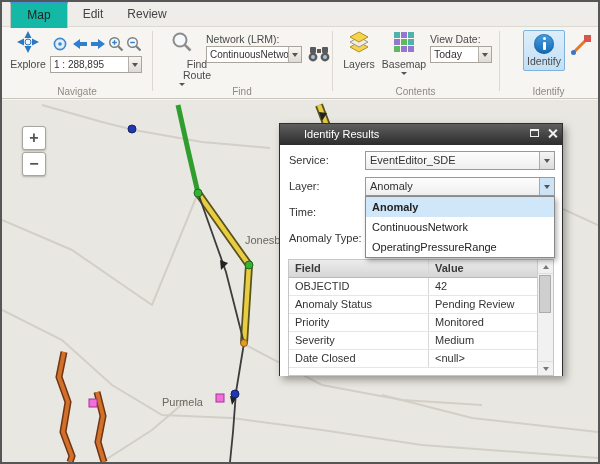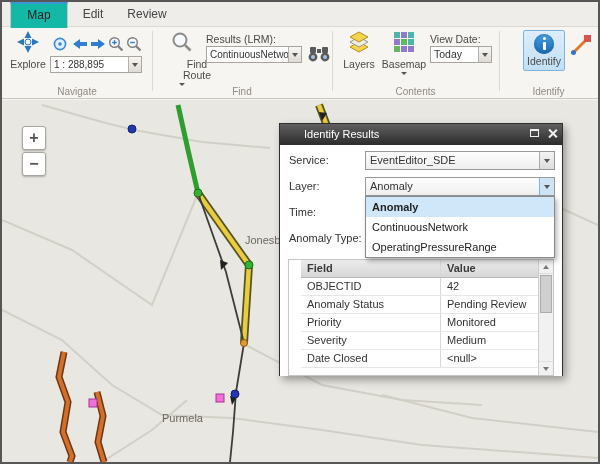--- a/index.html
+++ b/index.html
@@ -56,21 +56,21 @@
   .pcombo .txt{flex:1;font-size:11px;color:#333;padding:0 4px;line-height:17px;white-space:nowrap;overflow:hidden;}
   .pcombo .arrow{width:15px;border-left:1px solid #aaa;background:linear-gradient(#f4f4f4,#dcdcdc);
                  display:flex;align-items:center;justify-content:center;}
   .pcombo .arrow.active{background:#cde4f7;border-left:1px solid #7fb2de;}
   #ddlist{position:absolute;left:85px;top:51px;width:190px;background:#fff;border:1px solid #898989;
           box-shadow:2px 3px 5px rgba(0,0,0,.3);z-index:30;}
   .dd-item{height:20px;line-height:20px;font-size:11px;color:#222;padding-left:6px;cursor:default;}
   .dd-item.selected{background:#cfe7f9;font-weight:bold;}
 
   #tbl{position:absolute;left:8px;top:114px;width:266px;height:117px;border:1px solid #c6c6c6;background:#fff;
-       display:flex;overflow:hidden;padding-left:12px;}
+       display:flex;overflow:hidden;}
   #tbl-main{width:250px;}
   .thead{display:flex;height:18px;background:linear-gradient(#ececec,#d6d6d6);border-bottom:1px solid #b9b9b9;
          font-size:11px;font-weight:bold;color:#3a3a3a;}
   .th-field,.td-field{width:140px;padding-left:6px;line-height:17px;border-right:1px solid #d8d8d8;white-space:nowrap;overflow:hidden;}
   .th-value,.td-value{flex:1;padding-left:6px;line-height:17px;white-space:nowrap;overflow:hidden;}
   .trow{display:flex;height:18px;border-bottom:1px solid #e6e6e6;font-size:11px;color:#333;}
   #scrollbar{position:relative;width:16px;background:#f1f1f1;border-left:1px solid #cccccc;}
   .sb-btn{position:absolute;left:0;width:15px;height:14px;display:flex;align-items:center;justify-content:center;background:#f1f1f1;}
   .sb-up{top:0;border-bottom:1px solid #dedede;}
   .sb-down{bottom:0;border-top:1px solid #dedede;}
@@ -147,21 +147,21 @@
     <div class="bigbtn" style="left:158px;top:3px;width:44px;">
       <span>
         <svg width="22" height="22" viewBox="0 0 22 22">
           <circle cx="9" cy="9" r="6.5" fill="#f5f9fc" stroke="#8c8c8c" stroke-width="2"></circle>
           <line x1="13.8" y1="13.8" x2="19.5" y2="19.5" stroke="#8c8c8c" stroke-width="2.6"></line>
         </svg>
       </span>
       <span class="btn-label" style="width:34px;margin-left:30px;">Find Route</span>
       <span class="tri-tiny"></span>
     </div>
-    <div class="rlabel" style="left:204px;top:5px;">Results (LRM):</div>
+    <div class="rlabel" style="left:204px;top:5px;">Network (LRM):</div>
     <div class="combo" style="left:204px;top:18px;width:96px;">
       <span class="txt">ContinuousNetwork</span>
       <span class="arrow">
           <span class="tri-down"></span>
         </span>
     </div>
     <span class="smallicon" style="left:306px;top:17px;width:22px;height:18px;">
       <svg width="22" height="18" viewBox="0 0 22 18">
         <rect x="2" y="2" width="6" height="6" rx="1" fill="#5a5a5a"></rect>
         <rect x="14" y="2" width="6" height="6" rx="1" fill="#5a5a5a"></rect>
@@ -274,21 +274,21 @@
         <circle cx="233" cy="294" r="4" fill="#2038b0" stroke="#14216b"></circle>
         <circle cx="196" cy="93" r="4" fill="#35b235" stroke="#1e6b1e"></circle>
         <circle cx="247" cy="165" r="4" fill="#35b235" stroke="#1e6b1e"></circle>
         <circle cx="242" cy="243" r="3.5" fill="#e09a2d" stroke="#8a5a12"></circle>
         <rect x="87" y="299" width="8" height="8" fill="#f26fd8" stroke="#a5329a"></rect>
         <rect x="214" y="294" width="8" height="8" fill="#f26fd8" stroke="#a5329a"></rect>
       </g>
     </svg>
 
     <div class="maplabel" style="left:243px;top:134px;">Jonesboro</div>
-    <div class="maplabel" style="left:132px;top:312px;padding-left:28px;">Purmela</div>
+    <div class="maplabel" style="left:132px;top:296px;padding-left:28px;">Purmela</div>
 
     <div id="zoomctl">
       <div class="zbtn">+</div>
       <div class="zbtn">−</div>
     </div>
   </div>
 
   <div id="panel">
     <div id="panel-title">
       <span>Identify Results</span>

